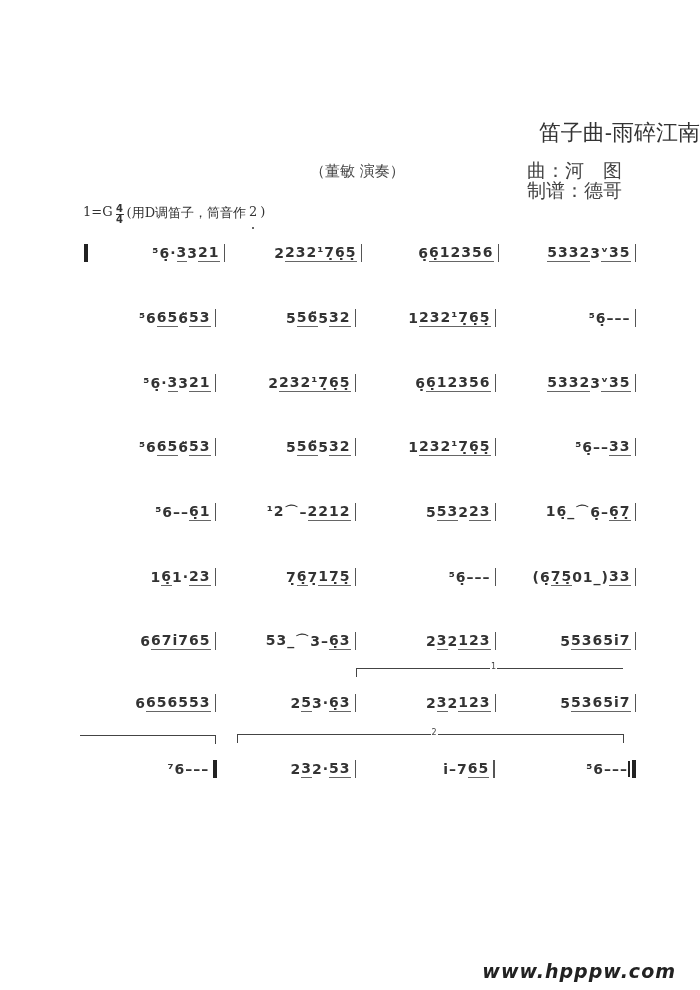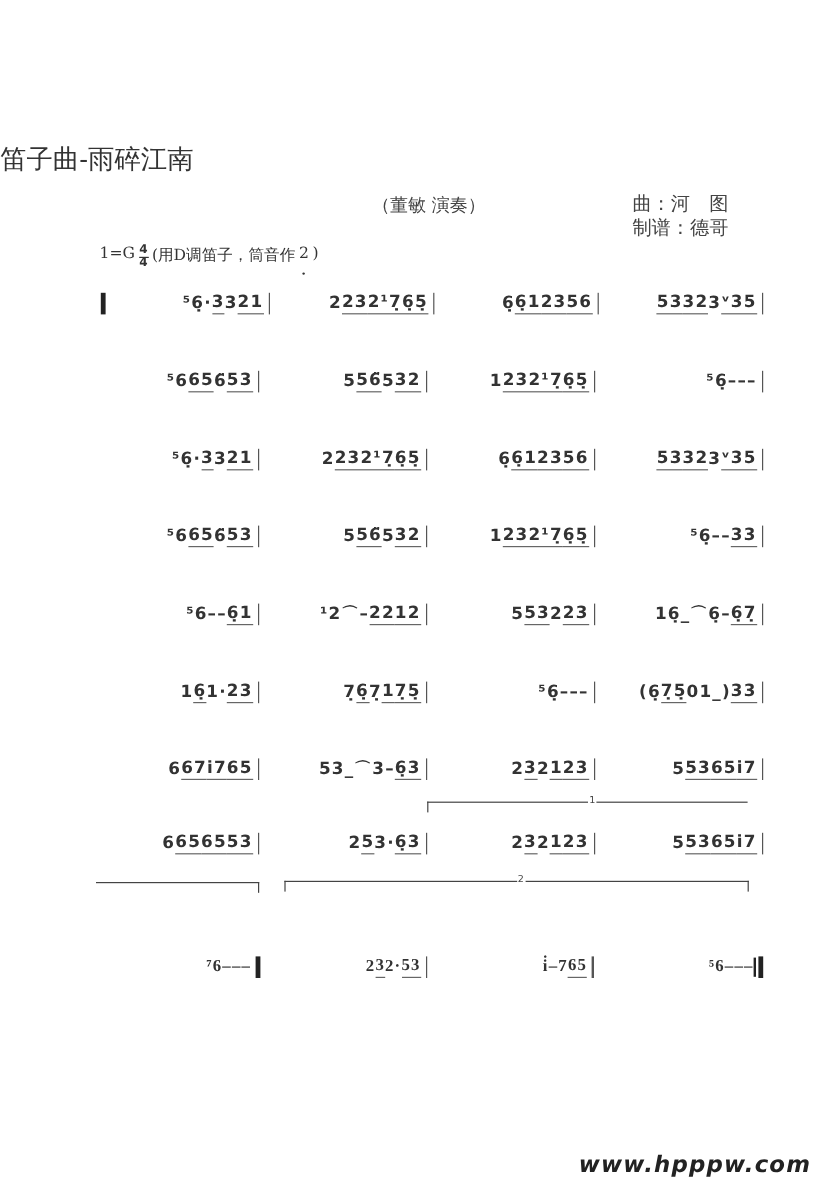--- a/index.html
+++ b/index.html
@@ -1,23 +1,23 @@
 <!DOCTYPE html>
 <html><head>
 <meta charset="utf-8">
 <style>
   html, body { margin: 0; padding: 0; background: #ffffff; }
   body { width: 700px; height: 990px; position: relative; overflow: hidden;
          font-family: "DejaVu Sans", sans-serif; color: #222; }
-  .title { position: absolute; top: 118px; left: 0; width: 700px; text-align: left;
+  .title { position: absolute; top: 118px; left: 0; width: 700px; text-align: right;
            font-family: Liberation Sans, sans-serif; font-size: 22px; color: #333; }
   .performer { position: absolute; top: 162px; left: 310px; font-family: "DejaVu Serif", serif;
                font-size: 15px; color: #444; }
   .credits { position: absolute; top: 160px; left: 527px; font-family: "DejaVu Serif", serif;
-             font-size: 16px; color: #444; line-height: 20px; }
+             font-size: 19px; color: #444; line-height: 20px; }
   .keyline { position: absolute; top: 204px; left: 83px; font-family: "DejaVu Serif", serif;
              font-size: 13px; color: #333; display: flex; gap: 3px; }
   .frac { display: inline-flex; flex-direction: column; align-items: center; font-size: 10px;
           line-height: 10px; font-weight: bold; font-family: "DejaVu Sans", sans-serif; }
   .frac .bar { width: 8px; border-top: 1px solid #333; }
   .dot-below { position: relative; display: inline-block; }
   .dot-below::after { content: ""; position: absolute; left: 50%; bottom: -4px; width: 2px; height: 2px;
                       background: #333; border-radius: 50%; transform: translateX(-50%); }
 
   .system { position: absolute; left: 80px; width: 560px; height: 30px; display: flex;
@@ -295,21 +295,21 @@
       </div>
       <div class="barline"></div>
       <div class="measure">
         <span class="token">5</span>
         <span class="ul token">53</span>
         <span class="ul token">65</span>
         <span class="ul token">i̇7</span>
       </div>
       <div class="barline"></div>
     </div>
-    <div class="system" style="top: 791px; font-family: Liberation Serif, serif;">
+    <div class="system" style="top: 754px;">
       <div class="measure">
         <span class="token">⁷6</span>
         <span class="token">–</span>
         <span class="token">–</span>
         <span class="token">–</span>
       </div>
       <div class="barline repeat-end"></div>
       <div class="measure">
         <span class="token">2</span>
         <span class="ul token">3</span>

